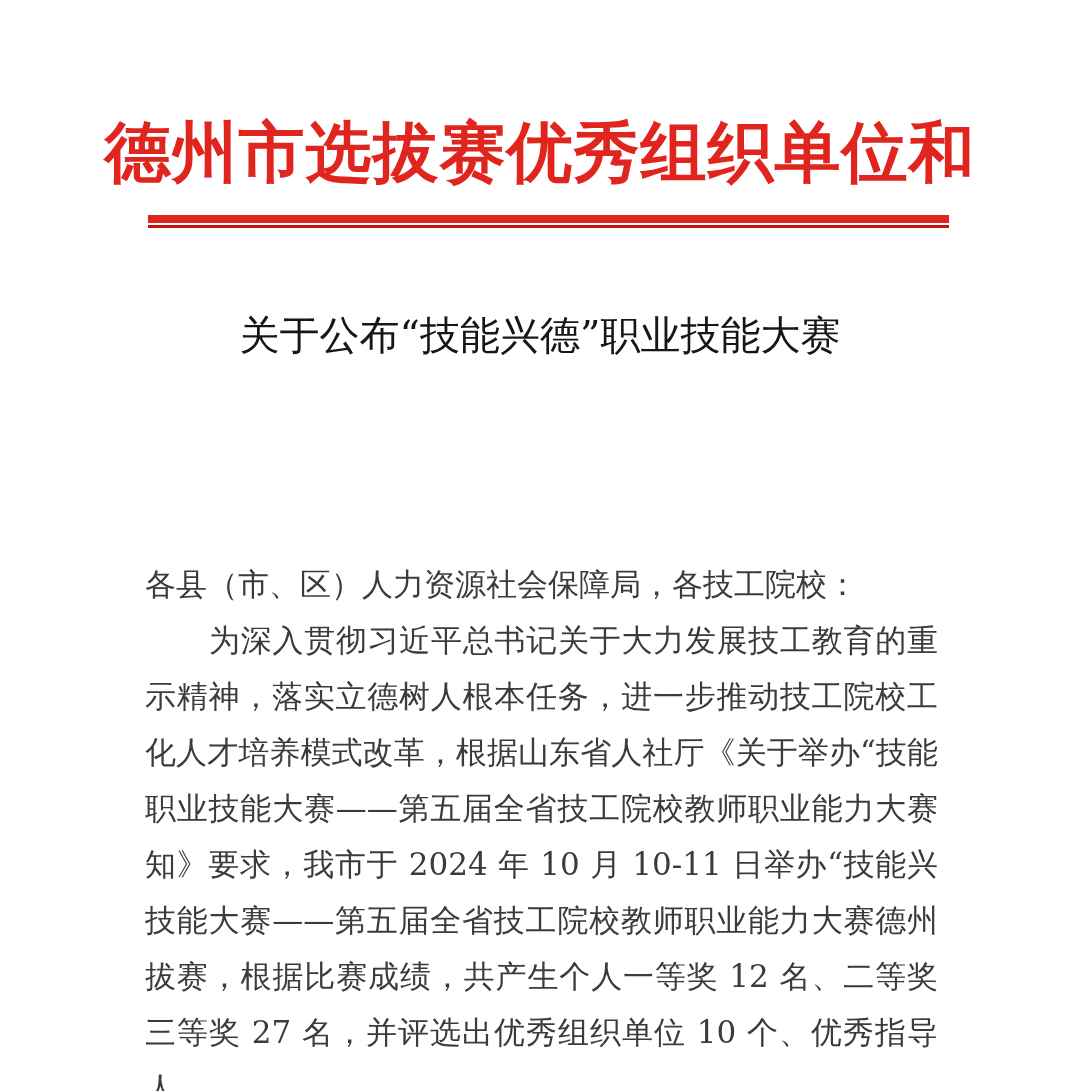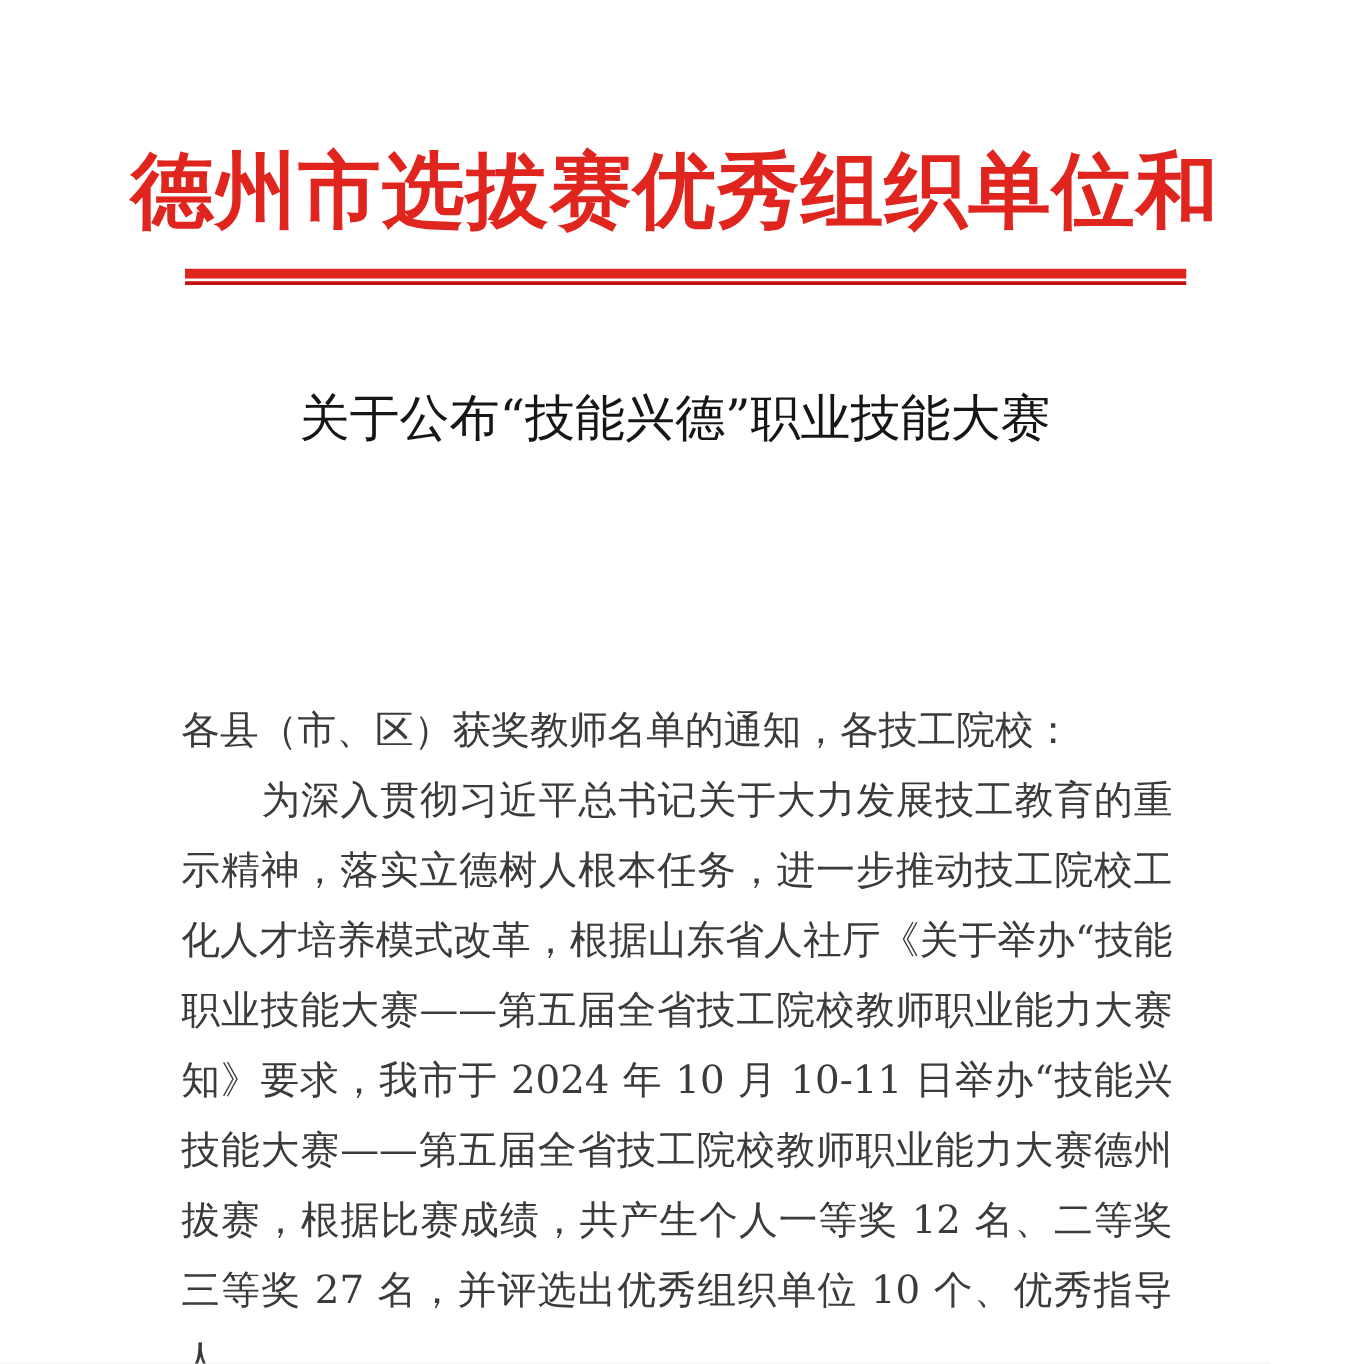--- a/index.html
+++ b/index.html
@@ -101,21 +101,21 @@
     <div class="rule-thick"></div>
     <div class="rule-gap"></div>
     <div class="rule-thin"></div>
   </div>
 
   <div class="doc-title">
     <div class="t-line">关于公布“技能兴德”职业技能大赛</div>
   </div>
 
   <div class="body-block">
-    <div class="b-line">各县（市、区）获奖教师名单的通知，各技工院校：</div>
+    <div class="b-line">各县（市、区）人力资源社会保障局，各技工院校：</div>
     <div class="b-line justified indent">为深入贯彻习近平总书记关于大力发展技工教育的重要指</div>
     <div class="b-line justified">示精神，落实立德树人根本任务，进一步推动技工院校工学一体</div>
     <div class="b-line justified">化人才培养模式改革，根据山东省人社厅《关于举办“技能兴鲁”</div>
     <div class="b-line justified">职业技能大赛——第五届全省技工院校教师职业能力大赛的通</div>
     <div class="b-line justified">知》要求，我市于 2024 年 10 月 10-11 日举办“技能兴德”职业</div>
     <div class="b-line justified">技能大赛——第五届全省技工院校教师职业能力大赛德州市选</div>
     <div class="b-line justified">拔赛，根据比赛成绩，共产生个人一等奖 12 名、二等奖 20 名、</div>
     <div class="b-line justified">三等奖 27 名，并评选出优秀组织单位 10 个、优秀指导教师 11</div>
     <div class="b-line clipped">人</div>
   </div>

